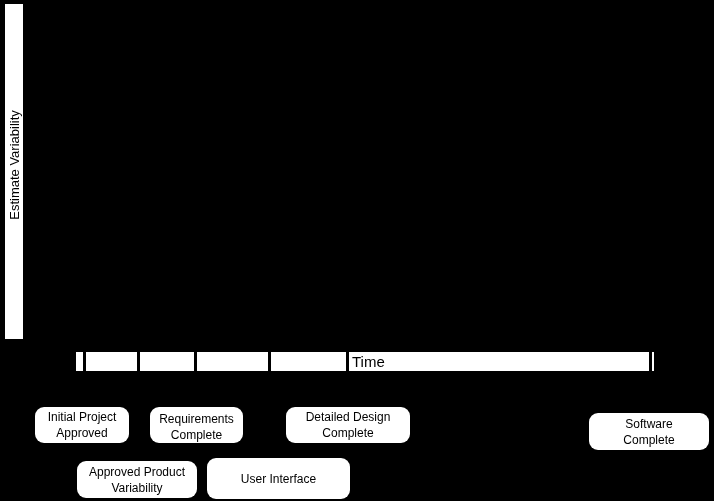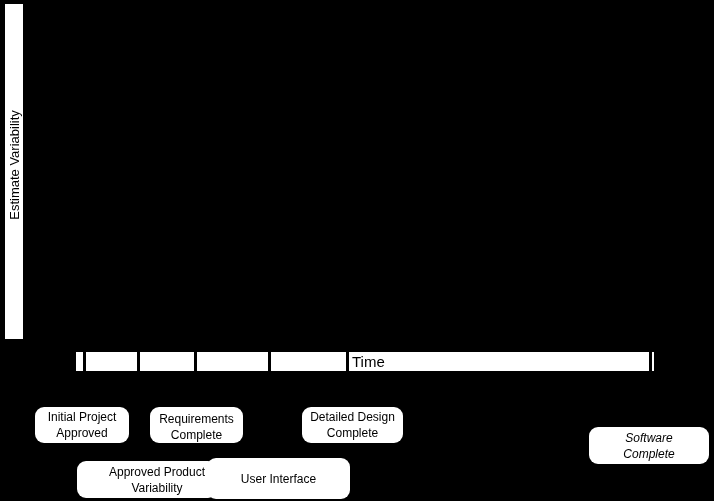--- a/index.html
+++ b/index.html
@@ -69,23 +69,23 @@
     line-height: 16px;
     text-align: center;
     display: flex;
     flex-direction: column;
     justify-content: center;
     align-items: center;
   }
   .callout span { display: block; white-space: nowrap; }
   .cb1 { left: 35px;  top: 407px; width: 94px;  height: 36px; }
   .cb2 { left: 150px; top: 407px; width: 93px;  height: 36px; justify-content: flex-end; }
-  .cb3 { left: 286px; top: 407px; width: 101px; height: 36px; margin-left: 16px; }
-  .cb4 { left: 589px; top: 427px; width: 120px; height: 37px; font-style: italic; }
-  .cb5 { left: 77px;  top: 461px; width: 120px; height: 37px; padding-left: 20px; }
+  .cb3 { left: 286px; top: 407px; width: 124px; height: 36px; }
+  .cb4 { left: 589px; top: 413px; width: 120px; height: 37px; }
+  .cb5 { left: 77px;  top: 461px; width: 120px; height: 37px; }
   .cb6 { left: 207px; top: 458px; width: 143px; height: 41px; }
 </style>
 </head>
 <body>
 
 <div class="canvas">
 
   <div class="y-axis-bar">
     <span class="y-axis-text">Estimate Variability</span>
   </div>

